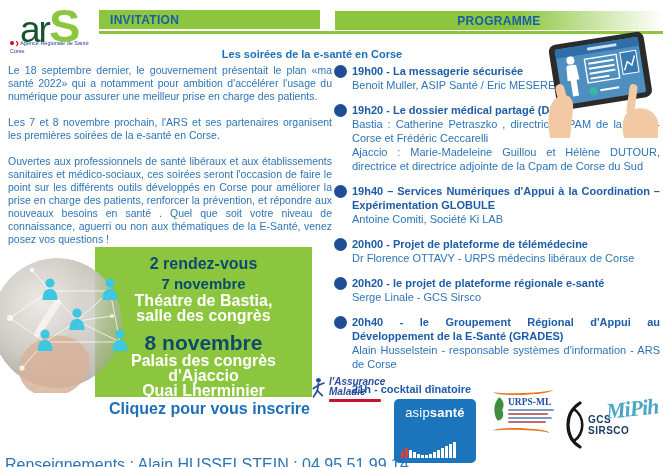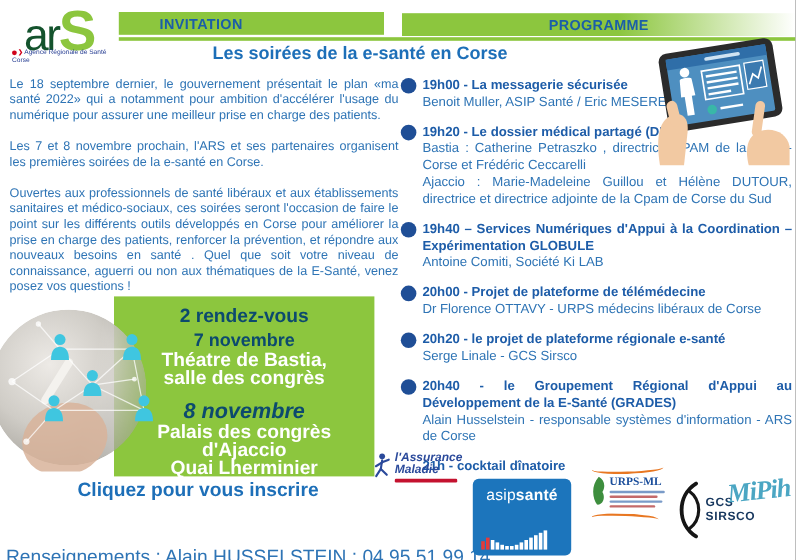--- a/index.html
+++ b/index.html
@@ -12,51 +12,51 @@
   .ars-ar{font-size:37px;font-weight:normal;color:#14532d;letter-spacing:-2px;}
   .ars-s{font-size:47px;font-weight:bold;color:#8CC63E;letter-spacing:-2px;}
   .ars-sub{position:absolute;left:2px;top:38px;font-size:5.5px;color:#253C92;white-space:nowrap;display:flex;align-items:center;gap:1px;}
   .ars-dot{width:4px;height:4px;border-radius:50%;background:#D0021B;display:inline-block;}
   .ars-chev{color:#D0021B;font-size:5px;font-weight:bold;}
   .ars-region{position:absolute;left:2px;top:46px;font-size:5.5px;color:#253C92;}
 
   
   .bar{position:absolute;height:19px;display:flex;align-items:center;
        color:#1B5EA8;font-weight:bold;font-size:12px;letter-spacing:.3px;}
-  .bar-invitation{left:99px;top:10px;width:221px;background:#8CC63E;padding-left:34px;box-sizing:border-box;}
+  .bar-invitation{left:99px;top:10px;width:221px;background:#8CC63E;padding-left:11px;box-sizing:border-box;}
   .bar-programme{left:335px;top:11px;width:328px;justify-content:center;
        background:linear-gradient(90deg,#8CC63E 0%,#8CC63E 55%,rgba(140,198,62,0) 100%);}
   .green-line{position:absolute;left:99px;top:31px;width:564px;height:3px;background:#8CC63E;}
-  .title{position:absolute;left:100px;top:36px;width:400px;margin:0;text-align:center;
-         font-size:15px;font-weight:bold;color:#1D6FB8;}
+  .title{position:absolute;left:100px;top:36px;width:400px;margin:12px;text-align:center;
+         font-size:11px;font-weight:bold;color:#1D6FB8;}
 
   
   .intro{position:absolute;left:8px;top:64px;width:324px;color:#2E74B5;
          font-size:10.5px;line-height:13px;text-align:justify;}
   .intro p{margin:0 0 13px 0;}
 
   
   .event-box{position:absolute;left:95px;top:247px;width:217px;height:150px;background:#8CC63E;
              text-align:center;box-sizing:border-box;padding-top:7px;z-index:1;}
   .ev-navy{color:#0c4a6e;font-weight:bold;}
   .ev-heading{font-size:16px;line-height:20px;}
   .ev-date1{font-size:15px;line-height:19px;}
-  .ev-date2{font-size:18px;line-height:21px;margin-top:9px;font-style:italic;}
+  .ev-date2{font-size:21px;line-height:21px;margin-top:9px;}
   .ev-white{color:#fff;font-weight:bold;font-size:16px;line-height:15px;}
 
   
   .photo-wrap{position:absolute;left:-8px;top:258px;width:150px;height:135px;z-index:2;}
   .photo-circle{position:absolute;left:0;top:0;width:130px;height:130px;border-radius:50%;
       background:radial-gradient(circle at 38% 35%,#edeae6 0%,#cfccc6 45%,#a5a29b 80%,#8f8c86 100%);
       -webkit-mask-image:linear-gradient(100deg,#000 62%,rgba(0,0,0,.45) 100%);
       mask-image:linear-gradient(100deg,#000 62%,rgba(0,0,0,.45) 100%);}
   .photo-svg{position:absolute;left:0;top:0;}
 
   
-  .register{position:absolute;left:20px;top:400px;width:290px;text-align:center;display:block;
+  .register{position:absolute;left:20px;top:400px;width:290px;text-align:right;display:block;
             font-size:16px;font-weight:bold;color:#1D6FB8;text-decoration:none;cursor:pointer;}
   .contact{position:absolute;left:5px;top:456px;font-size:16px;color:#2E74B5;}
 
   
   .program{position:absolute;left:334px;top:64px;width:326px;}
   .prog-item{position:relative;padding-left:18px;margin-bottom:11px;}
   .prog-item .bullet{position:absolute;left:0;top:1px;width:13px;height:13px;border-radius:50%;background:#1F4E96;}
   .prog-title{font-size:11px;font-weight:bold;color:#1D5CA8;line-height:14px;text-align:justify;}
   .prog-speaker{font-size:11px;color:#2E74B5;line-height:14px;text-align:justify;}
 

